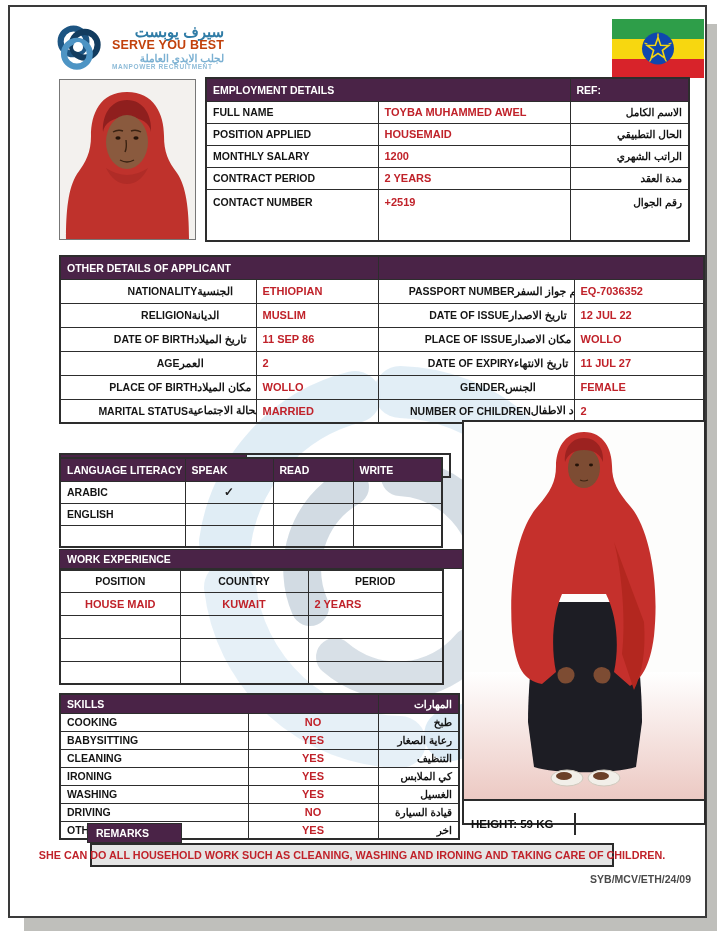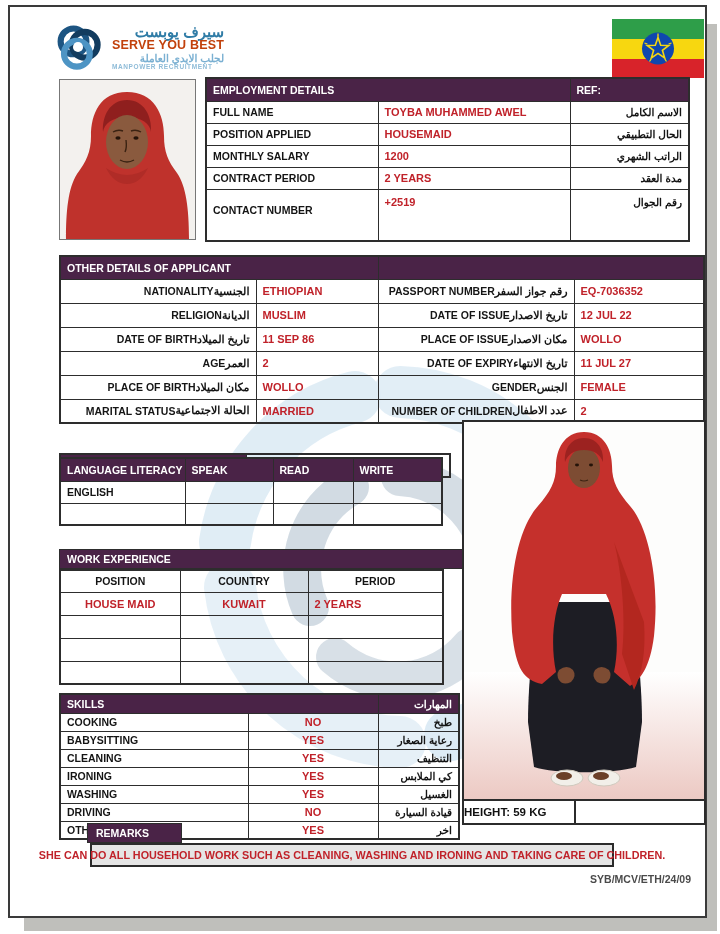--- a/index.html
+++ b/index.html
@@ -29,36 +29,36 @@
   .logo-tag-en { color:#8fbcd8; font-size:6.5px; font-weight:bold; letter-spacing:.6px; }
   .flag { position:absolute; left:602px; top:12px; }
 
   
   .portrait-box { position:absolute; left:49px; top:72px; width:137px; height:161px;
     border:1px solid #777; background:#f6f5f3; }
   .fullbody-box { position:absolute; left:452px; top:413px; width:244px; height:405px;
     border:2px solid #2b2b2b; background:#fff; }
   .hw-row { position:absolute; left:0; bottom:0; width:100%; height:24px; display:flex;
     border-top:2px solid #2b2b2b; background:#fff; }
-  .hw-cell { height:100%; display:flex; align-items:center; padding-left:0;
-    font-weight:bold; font-size:11.5px; color:#111; }
+  .hw-cell { height:100%; display:flex; align-items:center; padding-left:7px;
+    font-weight:bold; font-size:11.5px; color:#111;margin-top:12px; }
   .hw-cell.h { width:112px; border-right:2px solid #2b2b2b; }
   .hw-cell.w { flex:1; }
 
   
   table { border-collapse:collapse; table-layout:fixed; position:absolute; background:transparent; }
   td { border:1px solid #2d2d2d; padding:2px 6px; font-size:10.5px; overflow:hidden;
        white-space:nowrap; color:#151515; }
   table { border:2px solid #2d2d2d; }
   .hdr { background:#4a2347; color:#fff; font-weight:bold; font-size:10.5px; }
   .lbl { font-weight:bold; color:#141414; }
   .val { font-weight:bold; color:#c0222a; font-size:11px; }
   .ar  { direction:rtl; text-align:right; }
   .ctr { text-align:center; }
-  .pair { display:flex; justify-content:flex-end; align-items:center;margin-left:44px; }
+  .pair { display:flex; justify-content:center; align-items:center;margin-left:44px; }
   .pair .en { font-weight:bold; }
   .pair .arr { direction:rtl; font-weight:bold; font-size:11px; }
 
   .tbl-employment { left:195px; top:70px;  width:483px;border-radius:30px; }
   .tbl-other      { left:49px;  top:248px; width:644px; }
   .tbl-education  { left:49px;  top:419px; width:390px;margin-top:27px; }
   .tbl-language   { left:49px;  top:450px; width:382px; }
   .tbl-workexp    { left:49px;  top:562px; width:383px; }
   .bar-workexp    { position:absolute; left:49px; top:542px; width:417px; height:20px;
                     background:#4a2347; color:#fff; font-weight:bold; font-size:10.5px;
@@ -172,21 +172,21 @@
         <td class="lbl">MONTHLY SALARY</td>
         <td class="val">1200</td>
         <td class="lbl ar">الراتب الشهري</td>
       </tr>
       <tr style="height:22px">
         <td class="lbl">CONTRACT PERIOD</td>
         <td class="val">2 YEARS</td>
         <td class="lbl ar">مدة العقد</td>
       </tr>
       <tr style="height:52px; vertical-align:top">
-        <td class="lbl" style="padding-top:14px">CONTACT NUMBER</td>
+        <td class="lbl" style="padding-top:6px">CONTACT NUMBER</td>
         <td class="val" style="padding-top:6px">+2519</td>
         <td class="lbl ar" style="padding-top:6px">رقم الجوال</td>
       </tr>
     </tbody>
       </table>
 
     <table class="tbl-other">
       <colgroup>
           <col style="width:196px">
           <col style="width:122px">
@@ -316,20 +316,26 @@
           <col style="width:88px">
           <col style="width:80px">
           <col style="width:89px">
         </colgroup>
       <tbody>
           <tr style="height:23px">
         <td class="hdr">LANGUAGE LITERACY</td>
         <td class="hdr">SPEAK</td>
         <td class="hdr">READ</td>
         <td class="hdr">WRITE</td>
+      </tr>
+      <tr style="height:22px">
+        <td class="lbl">ARABIC</td>
+        <td class="ctr check">✓</td>
+        <td></td>
+        <td></td>
       </tr>
       <tr style="height:22px">
         <td class="lbl">ENGLISH</td>
         <td></td>
         <td></td>
         <td></td>
       </tr>
       <tr style="height:22px">
         <td></td>
         <td></td>

